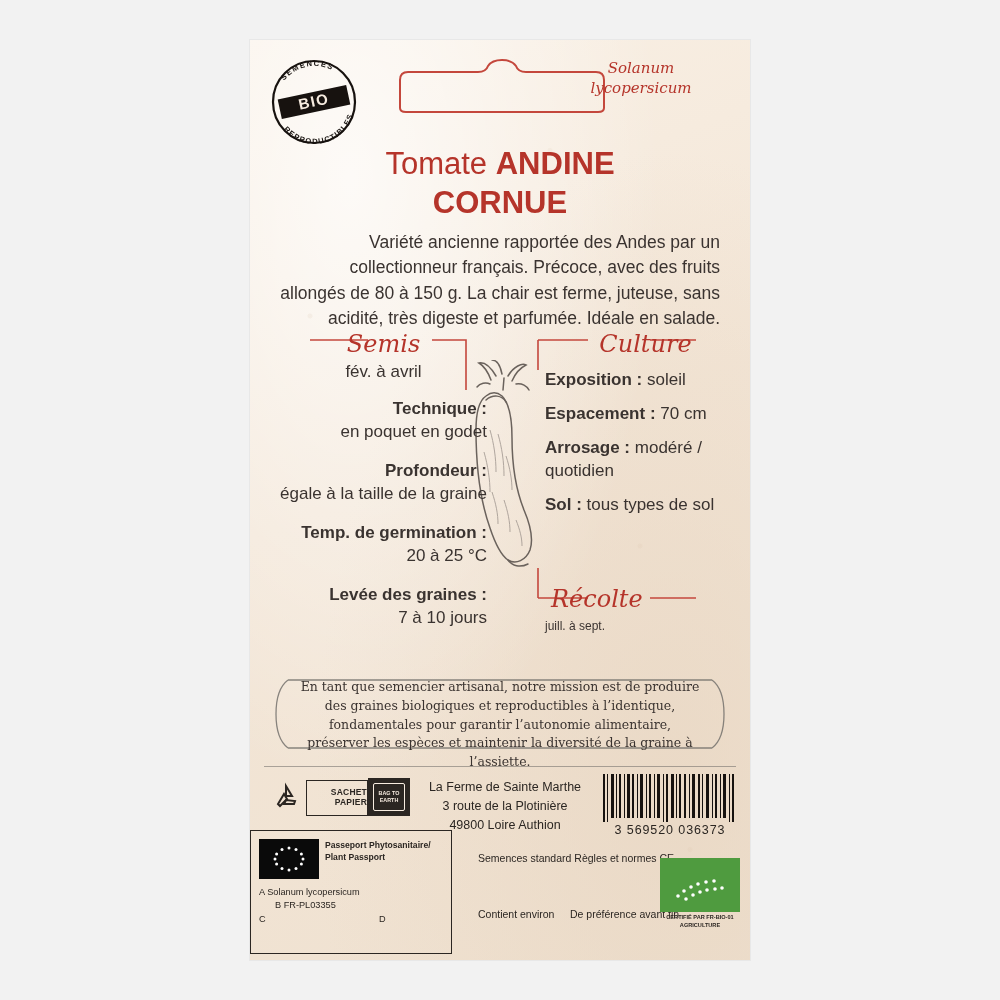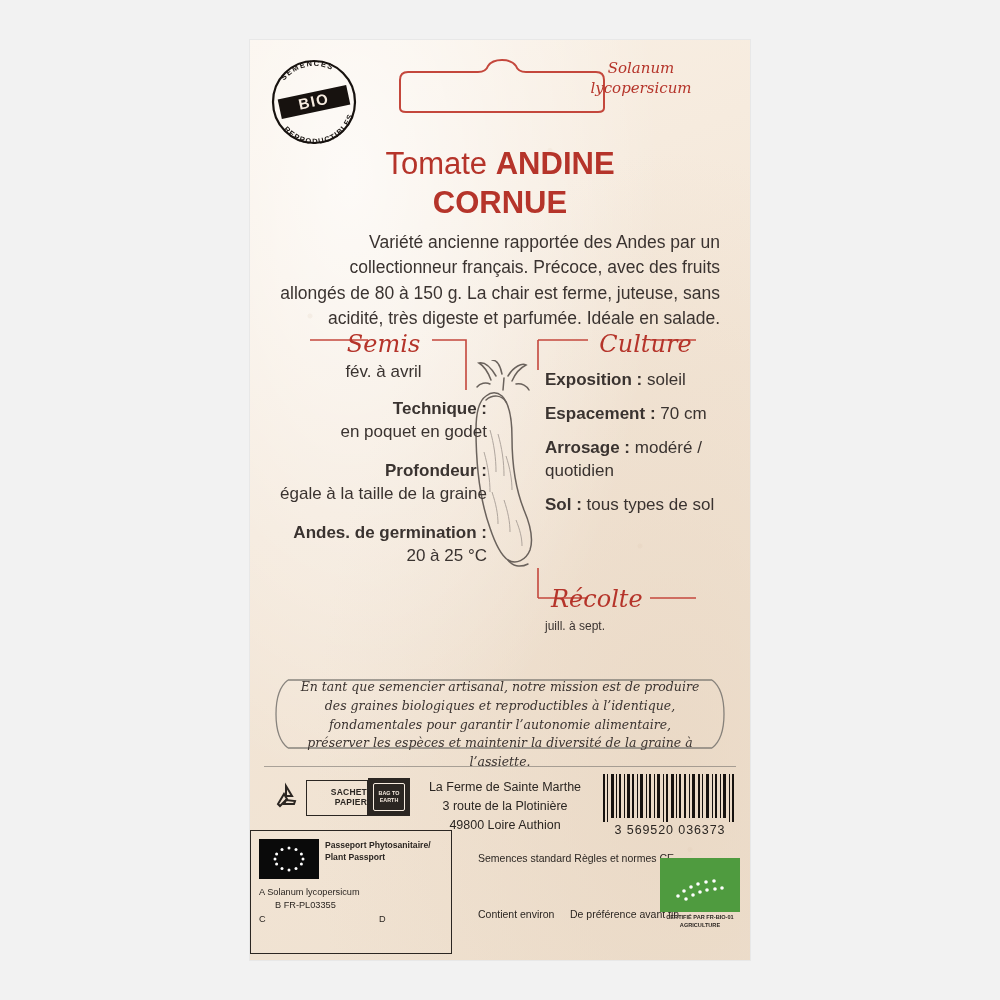--- a/index.html
+++ b/index.html
@@ -185,21 +185,20 @@
     width: 460px;
     height: 88px;
   }
   .mission-text {
     position: absolute;
     left: 30px;
     top: 8px;
     width: 400px;
     text-align: center;
     font-family: "DejaVu Serif", serif;
-    font-style: italic;
     font-size: 12.5px;
     line-height: 1.5;
     color: #3a3330;
   }
 
   
   .divider {
     position: absolute;
     left: 14px;
     top: 726px;
@@ -374,22 +373,26 @@
 
       <div class="field">
         <b>Technique :</b><br>
         <span>en poquet en godet</span>
       </div>
       <div class="field">
         <b>Profondeur :</b><br>
         <span>égale à la taille de la graine</span>
       </div>
       <div class="field">
-        <b>Andes. de germination :</b><br>
+        <b>Temp. de germination :</b><br>
         <span>20 à 25 °C</span>
+      </div>
+      <div class="field">
+        <b>Levée des graines :</b><br>
+        <span>7 à 10 jours</span>
       </div>
     </div>
 
     <div class="col-right">
       <div class="script culture-head">Culture</div>
 
       <div class="rfield">
         <b>Exposition :</b>
         <span>soleil</span>
       </div>

